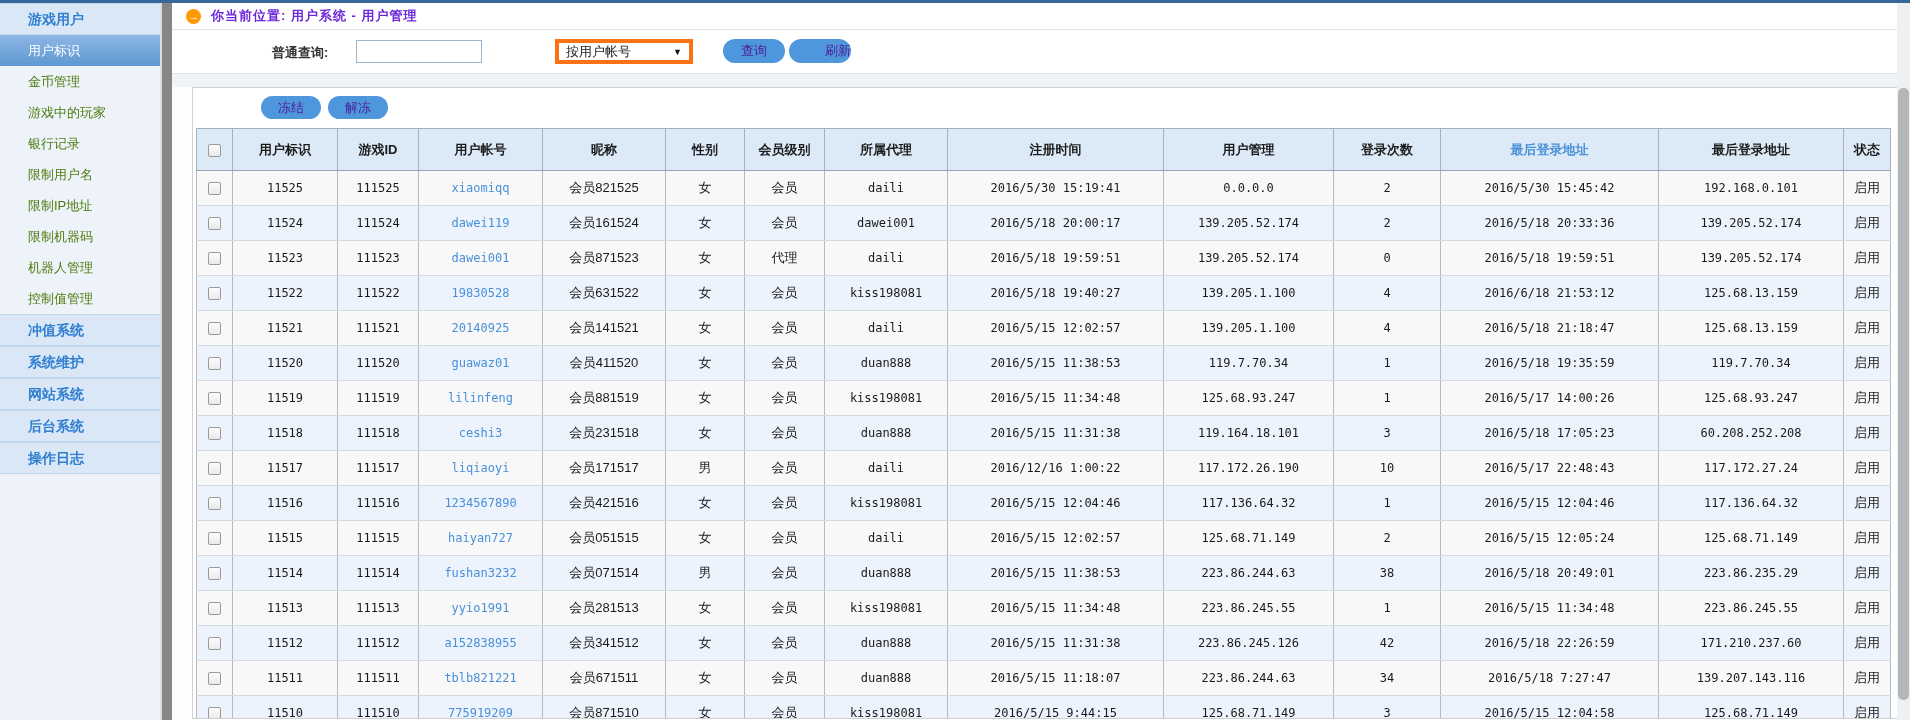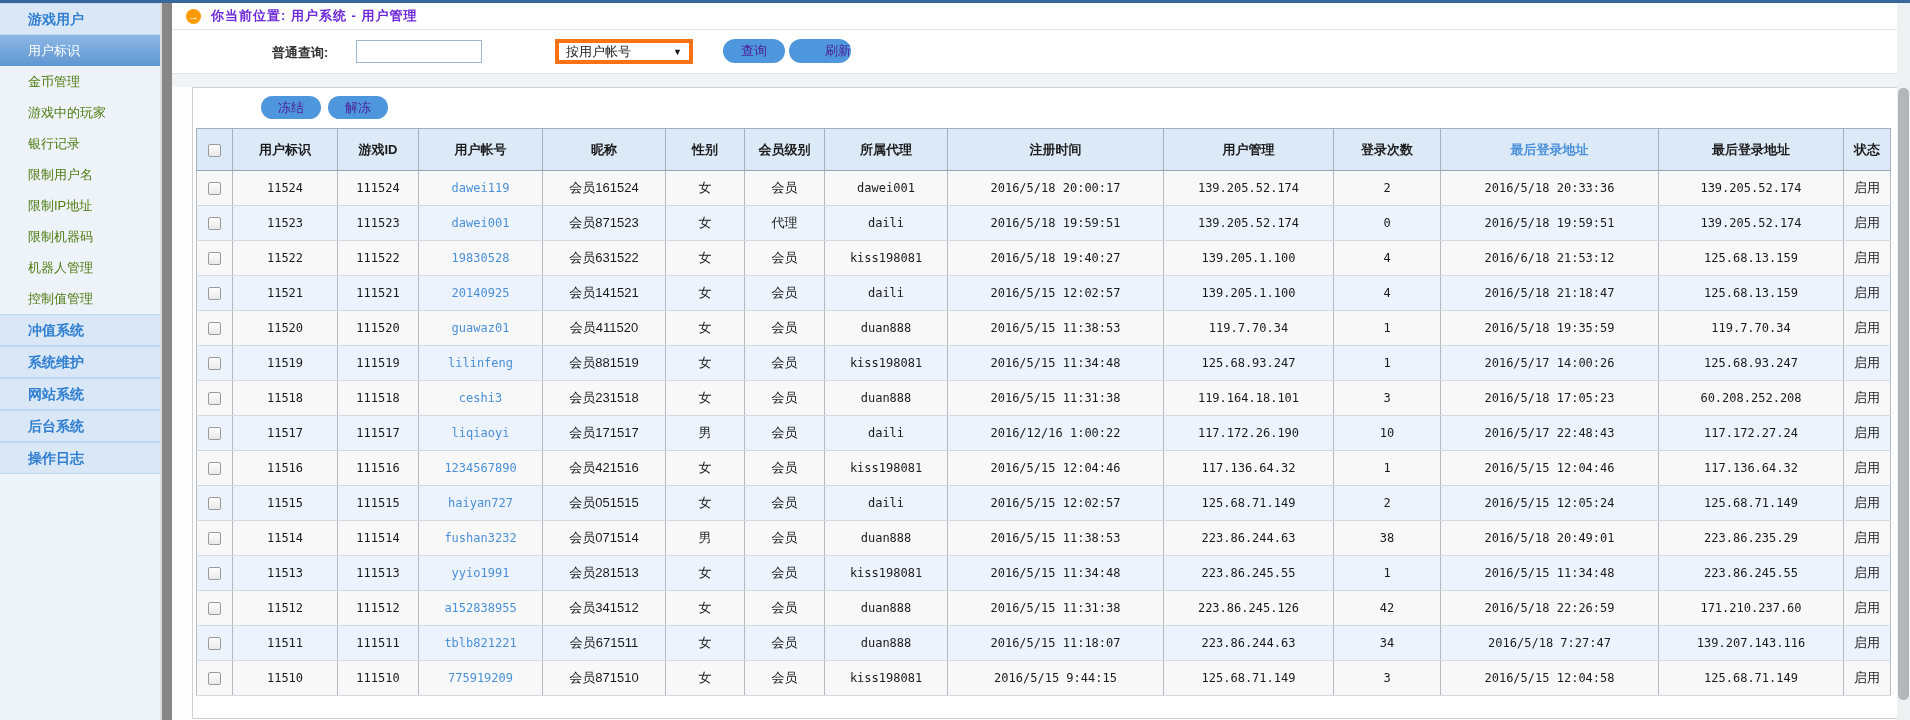--- a/index.html
+++ b/index.html
@@ -156,20 +156,36 @@
             <th>用户管理</th>
             <th>登录次数</th>
             <th class="sorted">最后登录地址</th>
             <th>最后登录地址</th>
             <th>状态</th>
           </tr>
         </thead>
       <tbody id="tbody">
           <tr>
             <td><input type="checkbox" class="cb" style=""></td>
+            <td>11525</td>
+            <td>111525</td>
+            <td><a class="acct">xiaomiqq</a></td>
+            <td class="zh">会员821525</td>
+            <td class="zh">女</td>
+            <td class="zh">会员</td>
+            <td>daili</td>
+            <td>2016/5/30 15:19:41</td>
+            <td>0.0.0.0</td>
+            <td>2</td>
+            <td>2016/5/30 15:45:42</td>
+            <td>192.168.0.101</td>
+            <td class="zh">启用</td>
+          </tr>
+          <tr>
+            <td><input type="checkbox" class="cb" style=""></td>
             <td>11524</td>
             <td>111524</td>
             <td><a class="acct">dawei119</a></td>
             <td class="zh">会员161524</td>
             <td class="zh">女</td>
             <td class="zh">会员</td>
             <td>dawei001</td>
             <td>2016/5/18 20:00:17</td>
             <td>139.205.52.174</td>
             <td>2</td>

